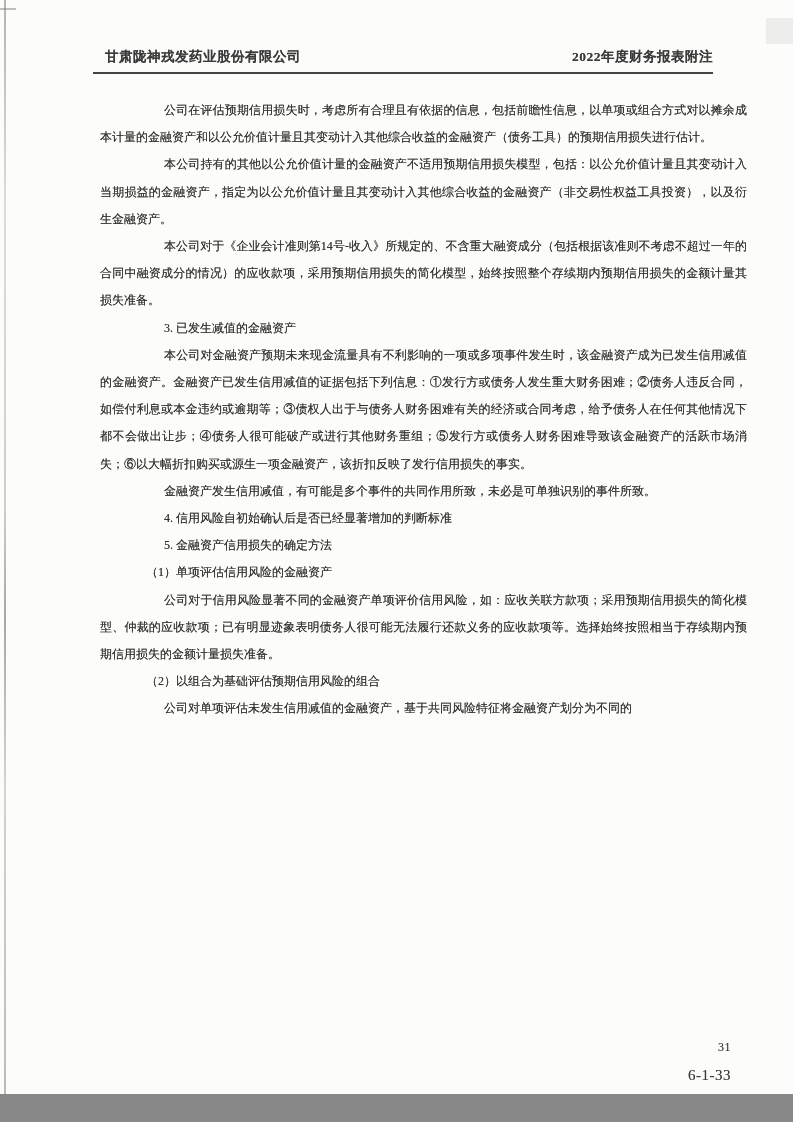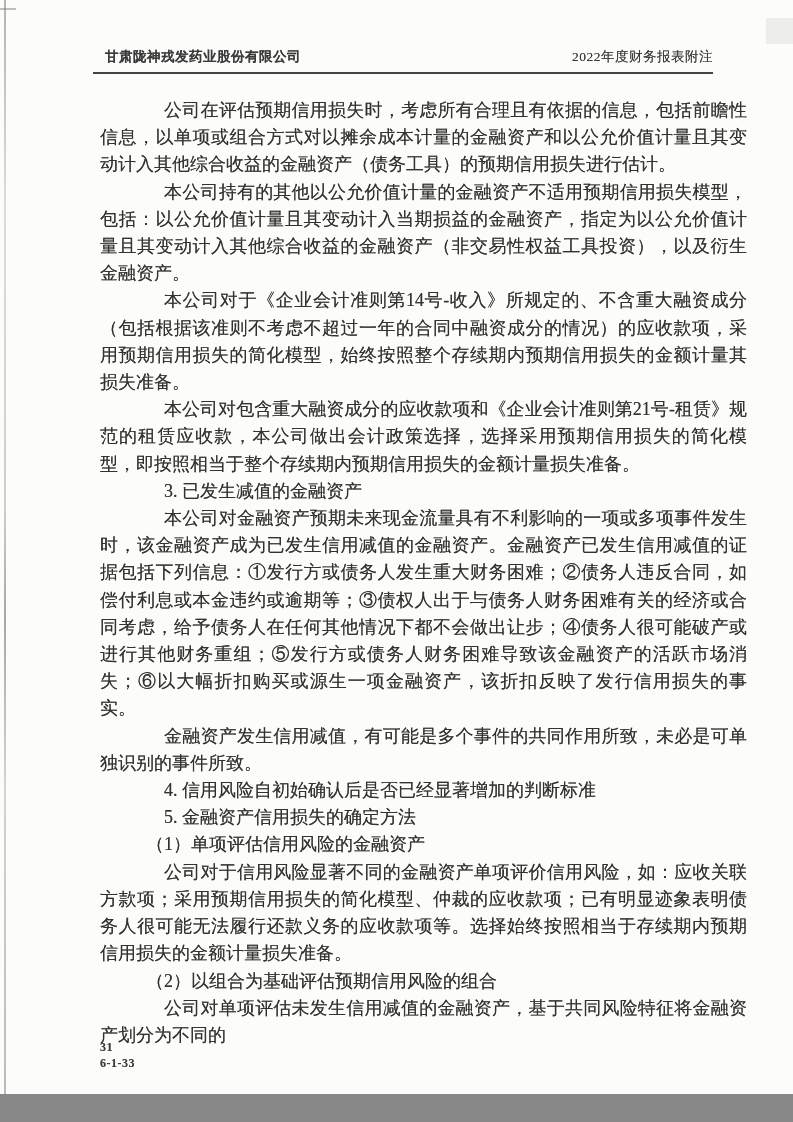--- a/index.html
+++ b/index.html
@@ -51,72 +51,70 @@
     justify-content: space-between;
     align-items: flex-end;
     border-bottom: 2px solid #474542;
     padding-bottom: 6px;
     font-size: 13.5px;
     letter-spacing: 0.5px;
     color: #3a3a3a;
     text-shadow: 0 0 0.6px rgba(60,60,60,0.65);
   }
   .header .company { font-weight: 600; padding-left: 12px; }
-  .header .doc-title { font-weight: 400; }
+  .header .doc-title { font-weight: 700; }
 
   
   .doc-body {
     position: absolute;
     left: 100px; top: 97px;
     width: 647px;
-    font-size: 18px;
+    font-size: 12px;
     line-height: 27.2px;
     text-align: justify;
     text-justify: inter-character;
     word-break: break-all;
     color: #333231;
     text-shadow: 0 0 0.6px rgba(55,55,55,0.7);
   }
   .doc-body p { margin: 0; padding: 0; }
   .doc-body p.para { text-indent: 64px; }
   .doc-body p.heading-num { padding-left: 64px; text-indent: 0; }
   .doc-body p.heading-paren { padding-left: 46px; text-indent: 0; }
 
   
   .footer {
     position: absolute;
-    left: 100px; top: 1040px;
+    left: 84px; top: 1040px;
     width: 647px;
-    text-align: left;
+    text-align: right;
     color: #3c3c3c;
     text-shadow: 0 0 0.5px rgba(60,60,60,0.6);
-    font-weight: bold;
   }
   .footer .page-num { font-size: 12px; line-height: 14px; letter-spacing: 0.5px; }
-  .footer .doc-page-num { font-size: 12px; line-height: 18px; letter-spacing: 0.5px; }
+  .footer .doc-page-num { font-size: 15px; line-height: 18px; letter-spacing: 0.5px; margin-top: 12px; }
 </style>
 </head>
 <body>
 
 <div class="page">
 
   <div class="scan-edge-left"></div>
   <div class="scan-tick-topleft"></div>
   <div class="scan-smudge-topright"></div>
 
   <div class="header">
     <span class="company">甘肃陇神戎发药业股份有限公司</span>
     <span class="doc-title">2022年度财务报表附注</span>
   </div>
 
   <div class="doc-body">
     <p class="para">公司在评估预期信用损失时，考虑所有合理且有依据的信息，包括前瞻性信息，以单项或组合方式对以摊余成本计量的金融资产和以公允价值计量且其变动计入其他综合收益的金融资产（债务工具）的预期信用损失进行估计。</p>
     <p class="para">本公司持有的其他以公允价值计量的金融资产不适用预期信用损失模型，包括：以公允价值计量且其变动计入当期损益的金融资产，指定为以公允价值计量且其变动计入其他综合收益的金融资产（非交易性权益工具投资），以及衍生金融资产。</p>
     <p class="para">本公司对于《企业会计准则第14号-收入》所规定的、不含重大融资成分（包括根据该准则不考虑不超过一年的合同中融资成分的情况）的应收款项，采用预期信用损失的简化模型，始终按照整个存续期内预期信用损失的金额计量其损失准备。</p>
-    <p class="para">本公司对包含重大融资成分的应收款项和《企业会计准则第21号-租赁》规范的租赁应收款，本公司做出会计政策选择，选择采用预期信用损失的简化模型，即按照相当于整个存续期内预期信用损失的金额计量损失准备。</p>
     <p class="heading-num">3. 已发生减值的金融资产</p>
     <p class="para">本公司对金融资产预期未来现金流量具有不利影响的一项或多项事件发生时，该金融资产成为已发生信用减值的金融资产。金融资产已发生信用减值的证据包括下列信息：①发行方或债务人发生重大财务困难；②债务人违反合同，如偿付利息或本金违约或逾期等；③债权人出于与债务人财务困难有关的经济或合同考虑，给予债务人在任何其他情况下都不会做出让步；④债务人很可能破产或进行其他财务重组；⑤发行方或债务人财务困难导致该金融资产的活跃市场消失；⑥以大幅折扣购买或源生一项金融资产，该折扣反映了发行信用损失的事实。</p>
     <p class="para">金融资产发生信用减值，有可能是多个事件的共同作用所致，未必是可单独识别的事件所致。</p>
     <p class="heading-num">4. 信用风险自初始确认后是否已经显著增加的判断标准</p>
     <p class="heading-num">5. 金融资产信用损失的确定方法</p>
     <p class="heading-paren">（1）单项评估信用风险的金融资产</p>
     <p class="para">公司对于信用风险显著不同的金融资产单项评价信用风险，如：应收关联方款项；采用预期信用损失的简化模型、仲裁的应收款项；已有明显迹象表明债务人很可能无法履行还款义务的应收款项等。选择始终按照相当于存续期内预期信用损失的金额计量损失准备。</p>
     <p class="heading-paren">（2）以组合为基础评估预期信用风险的组合</p>
     <p class="para">公司对单项评估未发生信用减值的金融资产，基于共同风险特征将金融资产划分为不同的</p>
   </div>

